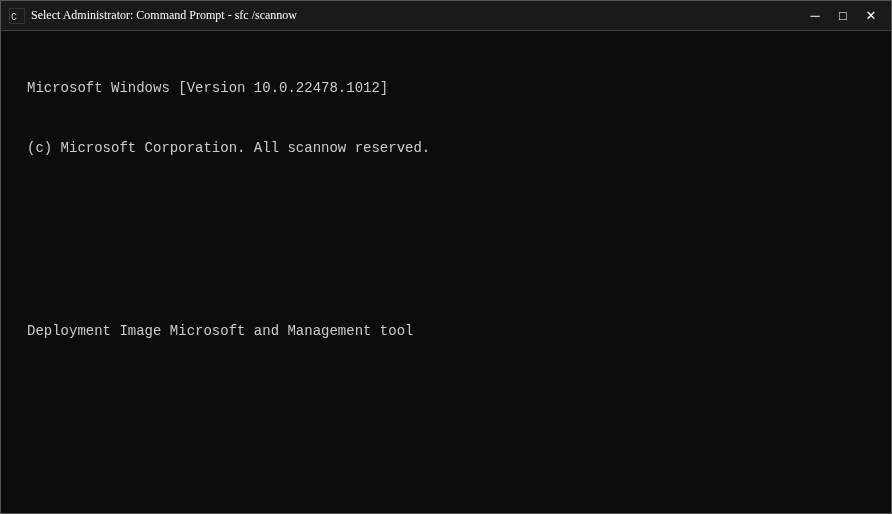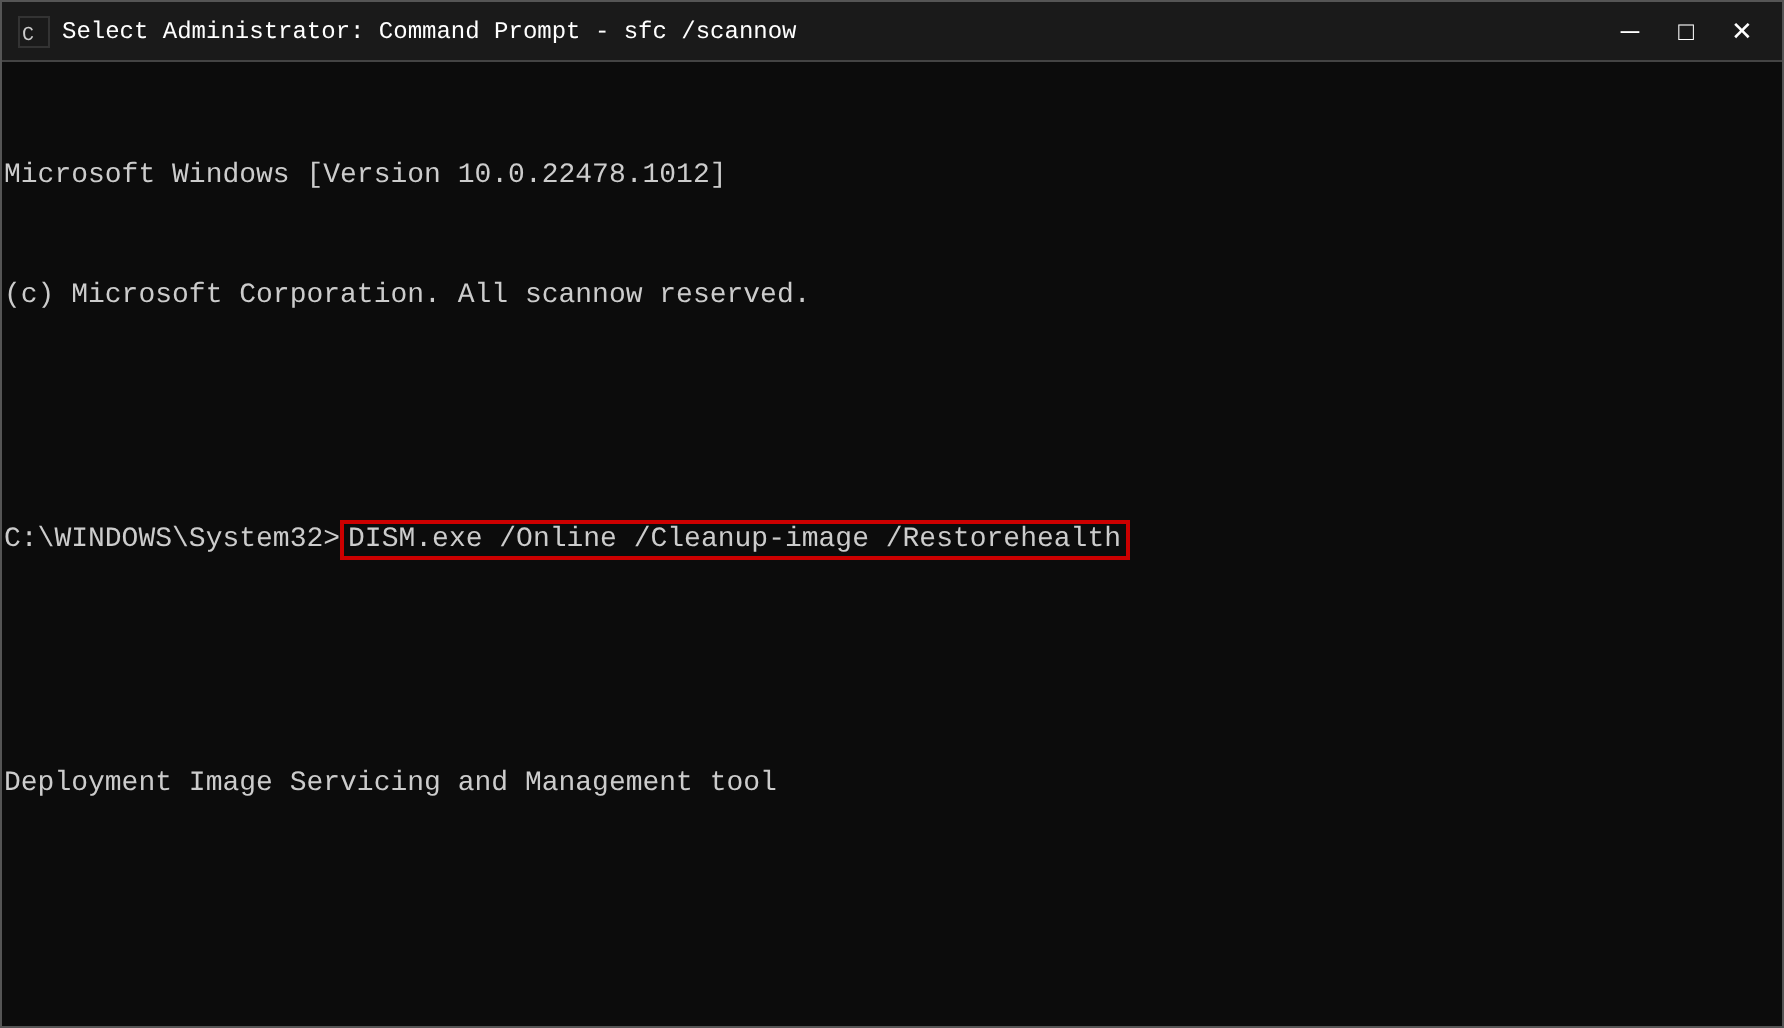--- a/index.html
+++ b/index.html
@@ -41,21 +41,21 @@
       height: 16px;
       background: #333;
       display: flex;
       align-items: center;
       justify-content: center;
     }
 
     .title-bar-text {
       color: #fff;
       font-size: 12px;
-      font-family: Liberation Mono, monospace;
+      font-family: Liberation Serif, serif;
     }
 
     .title-bar-controls {
       display: flex;
       gap: 4px;
     }
 
     .title-btn {
       width: 24px;
       height: 20px;
@@ -66,21 +66,21 @@
       cursor: pointer;
       display: flex;
       align-items: center;
       justify-content: center;
       font-family: 'Segoe UI', Arial, sans-serif;
     }
 
     .console-body {
       background: #0c0c0c;
       flex: 1;
-      padding: 6px 1px;
+      padding: 6px 26px;
       overflow: hidden;
       position: relative;
     }
 
     .console-text {
       color: #cccccc;
       font-size: 14px;
       line-height: 1.45;
       font-family: 'Courier New', Courier, monospace;
       white-space: pre;
@@ -121,23 +121,22 @@
       <button class="title-btn">□</button>
       <button class="title-btn close">✕</button>
     </div>
   </div>
 
   <div class="console-body">
     <div class="console-text">
       <span class="line">Microsoft Windows [Version 10.0.22478.1012]</span>
       <span class="line">(c) Microsoft Corporation. All scannow reserved.</span>
       <span class="line">&nbsp;</span>
-      <span class="line"><span class="prompt">C:\WINDOWS\System32&gt;</span><span class="cmd-highlight">DISM.exe /Online /Cleanup-image /Restorehealth</span></span>
       <span class="line">&nbsp;</span>
-      <span class="line">Deployment Image Servicing and Management tool</span>
+      <span class="line">Deployment Image Microsoft and Management tool</span>
       <span class="line">&nbsp;</span>
       
       
       
       
       
       
       
       
       

